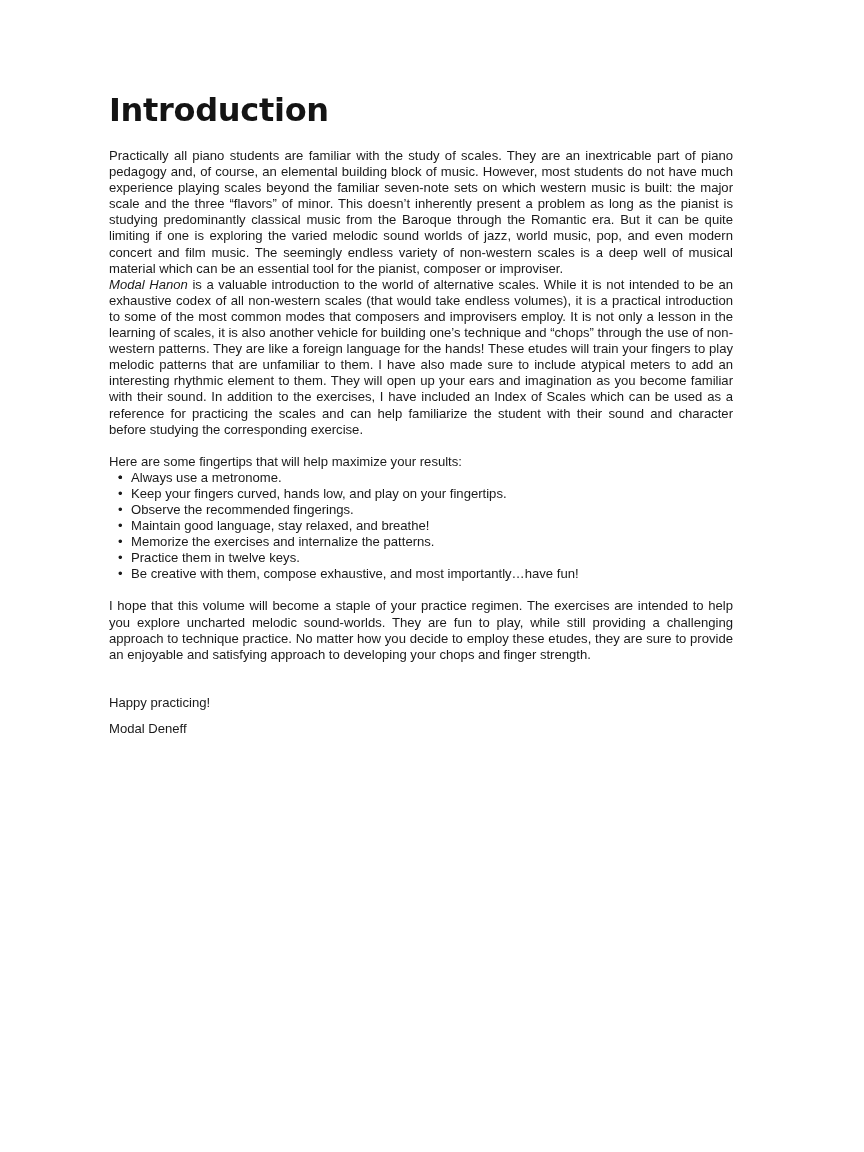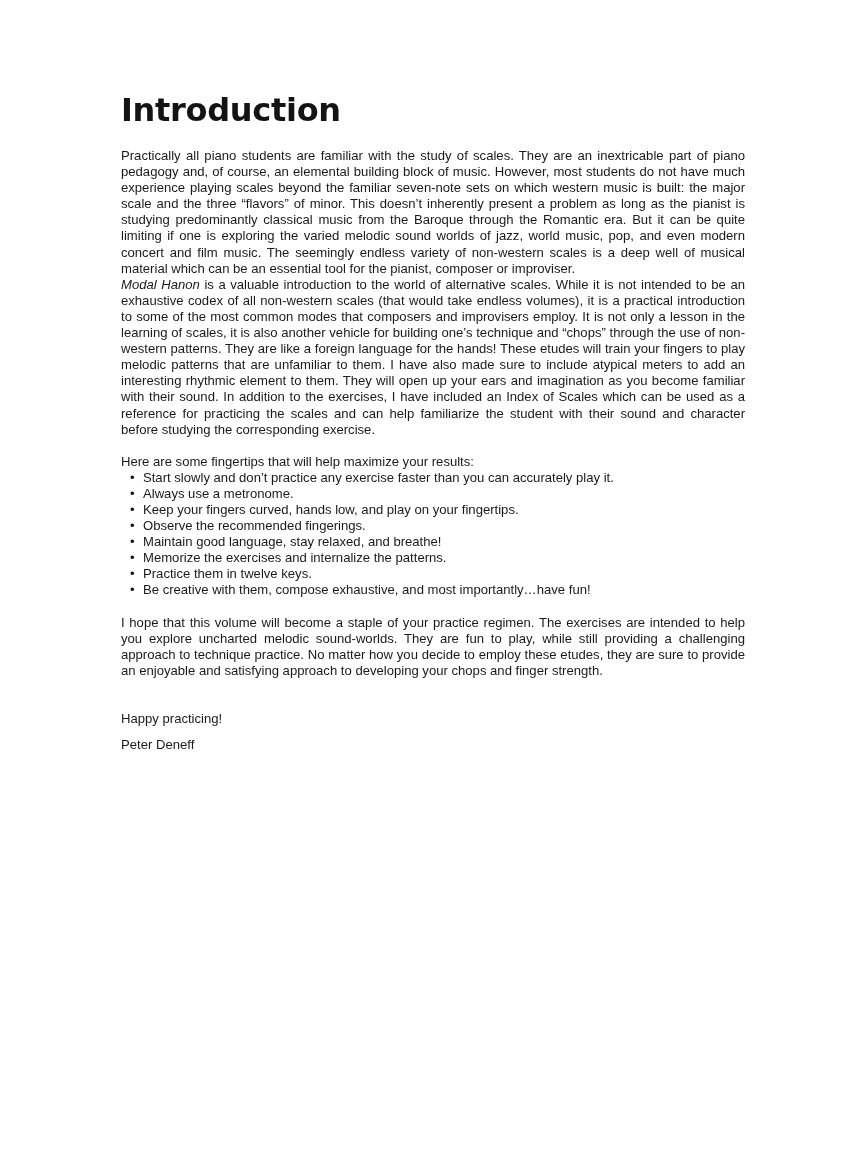--- a/index.html
+++ b/index.html
@@ -1,17 +1,17 @@
 <!DOCTYPE html>
 <html><head>
 <meta charset="utf-8">
 <style>
   html, body { margin: 0; padding: 0; background: #ffffff; }
   body { width: 864px; height: 1152px; position: relative; overflow: hidden; }
-  .page { position: absolute; left: 121px; top: 90px; width: 624px; color: #1a1a1a;
+  .page { position: absolute; left: 109px; top: 90px; width: 624px; color: #1a1a1a;
           font-family: "Liberation Sans", sans-serif; font-size: 13.1px; line-height: 16.1px; }
   h1 { margin: 0; font-family: "DejaVu Sans", sans-serif; font-weight: bold; font-size: 32px;
        letter-spacing: -0.3px; color: #141414; line-height: 40px; }
   p { margin: 0; text-align: justify; text-align-last: left; }
   .p1 { margin-top: 18px; }
   .p2 { }
   .p3 { margin-top: 16px; }
   ul { list-style: none; margin: 0; padding: 0 0 0 9px; }
   li { position: relative; padding-left: 13px; }
   li .bullet { position: absolute; left: 0; top: 0; }
@@ -25,27 +25,27 @@
 
 <div class="page">
   <h1>Introduction</h1>
 
   <p class="p1">Practically all piano students are familiar with the study of scales. They are an inextricable part of piano pedagogy and, of course, an elemental building block of music. However, most students do not have much experience playing scales beyond the familiar seven-note sets on which western music is built: the major scale and the three “flavors” of minor. This doesn’t inherently present a problem as long as the pianist is studying predominantly classical music from the Baroque through the Romantic era. But it can be quite limiting if one is exploring the varied melodic sound worlds of jazz, world music, pop, and even modern concert and film music. The seemingly endless variety of non-western scales is a deep well of musical material which can be an essential tool for the pianist, composer or improviser.</p>
 
   <p class="p2"><em>Modal Hanon</em><span> is a valuable introduction to the world of alternative scales. While it is not intended to be an exhaustive codex of all non-western scales (that would take endless volumes), it is a practical introduction to some of the most common modes that composers and improvisers employ. It is not only a lesson in the learning of scales, it is also another vehicle for building one’s technique and “chops” through the use of non-western patterns. They are like a foreign language for the hands!  These etudes will train your fingers to play melodic patterns that are unfamiliar to them. I have also made sure to include atypical meters to add an interesting rhythmic element to them. They will open up your ears and imagination as you become familiar with their sound. In addition to the exercises, I have included an Index of Scales which can be used as a reference for practicing the scales and can help familiarize the student with their sound and character before studying the corresponding exercise.</span></p>
 
   <p class="p3">Here are some fingertips that will help maximize your results:</p>
   <ul>
-    <li><span class="bullet">•</span><span>Start slowly and don’t practice any exercise faster than you can accurately play it.</span></li>
+    <li><span class="bullet">•</span></li>
     <li><span class="bullet">•</span><span>Always use a metronome.</span></li>
     <li><span class="bullet">•</span><span>Keep your fingers curved, hands low, and play on your fingertips.</span></li>
     <li><span class="bullet">•</span><span>Observe the recommended fingerings.</span></li>
     <li><span class="bullet">•</span><span>Maintain good language, stay relaxed, and breathe!</span></li>
     <li><span class="bullet">•</span><span>Memorize the exercises and internalize the patterns.</span></li>
     <li><span class="bullet">•</span><span>Practice them in twelve keys.</span></li>
     <li><span class="bullet">•</span><span>Be creative with them, compose exhaustive, and most importantly…have fun!</span></li>
   </ul>
 
   <p class="p4">I hope that this volume will become a staple of your practice regimen. The exercises are intended to help you explore uncharted melodic sound-worlds. They are fun to play, while still providing a challenging approach to technique practice. No matter how you decide to employ these etudes, they are sure to provide an enjoyable and satisfying approach to developing your chops and finger strength.</p>
 
   <p class="closing">Happy practicing!</p>
-  <p class="sig">Peter Deneff</p>
+  <p class="sig">Modal Deneff</p>
 </div>
 
 </body></html>

